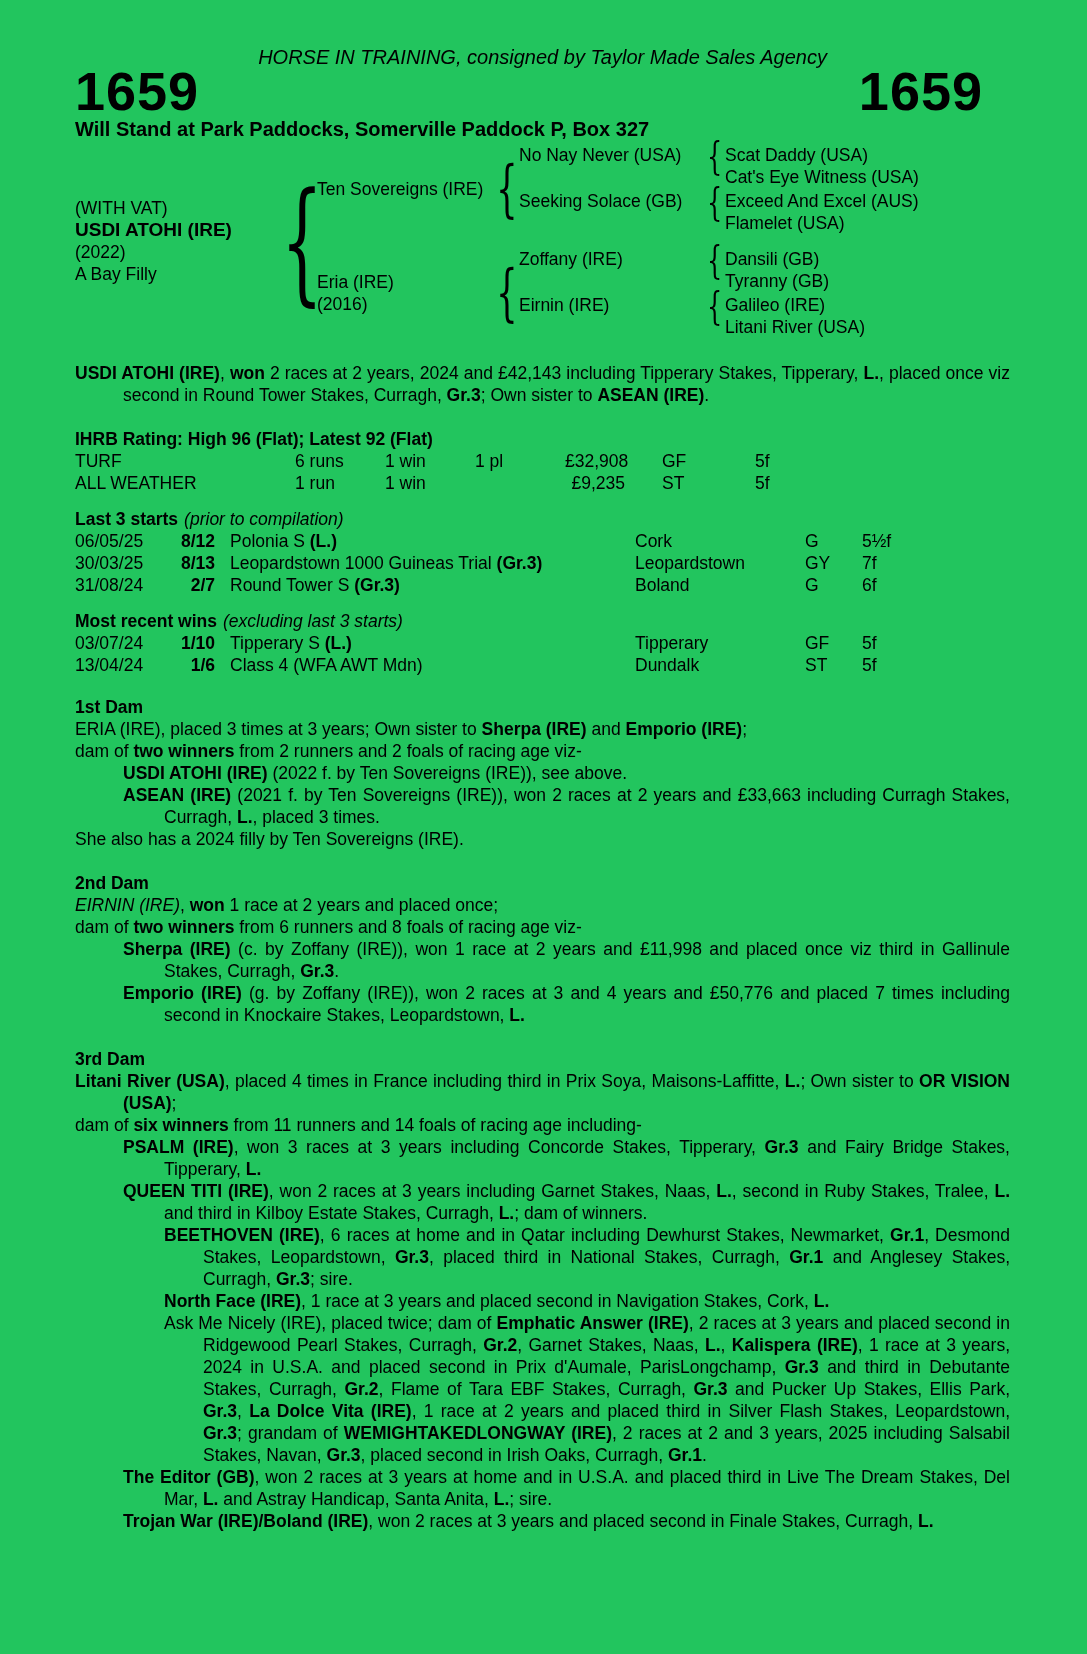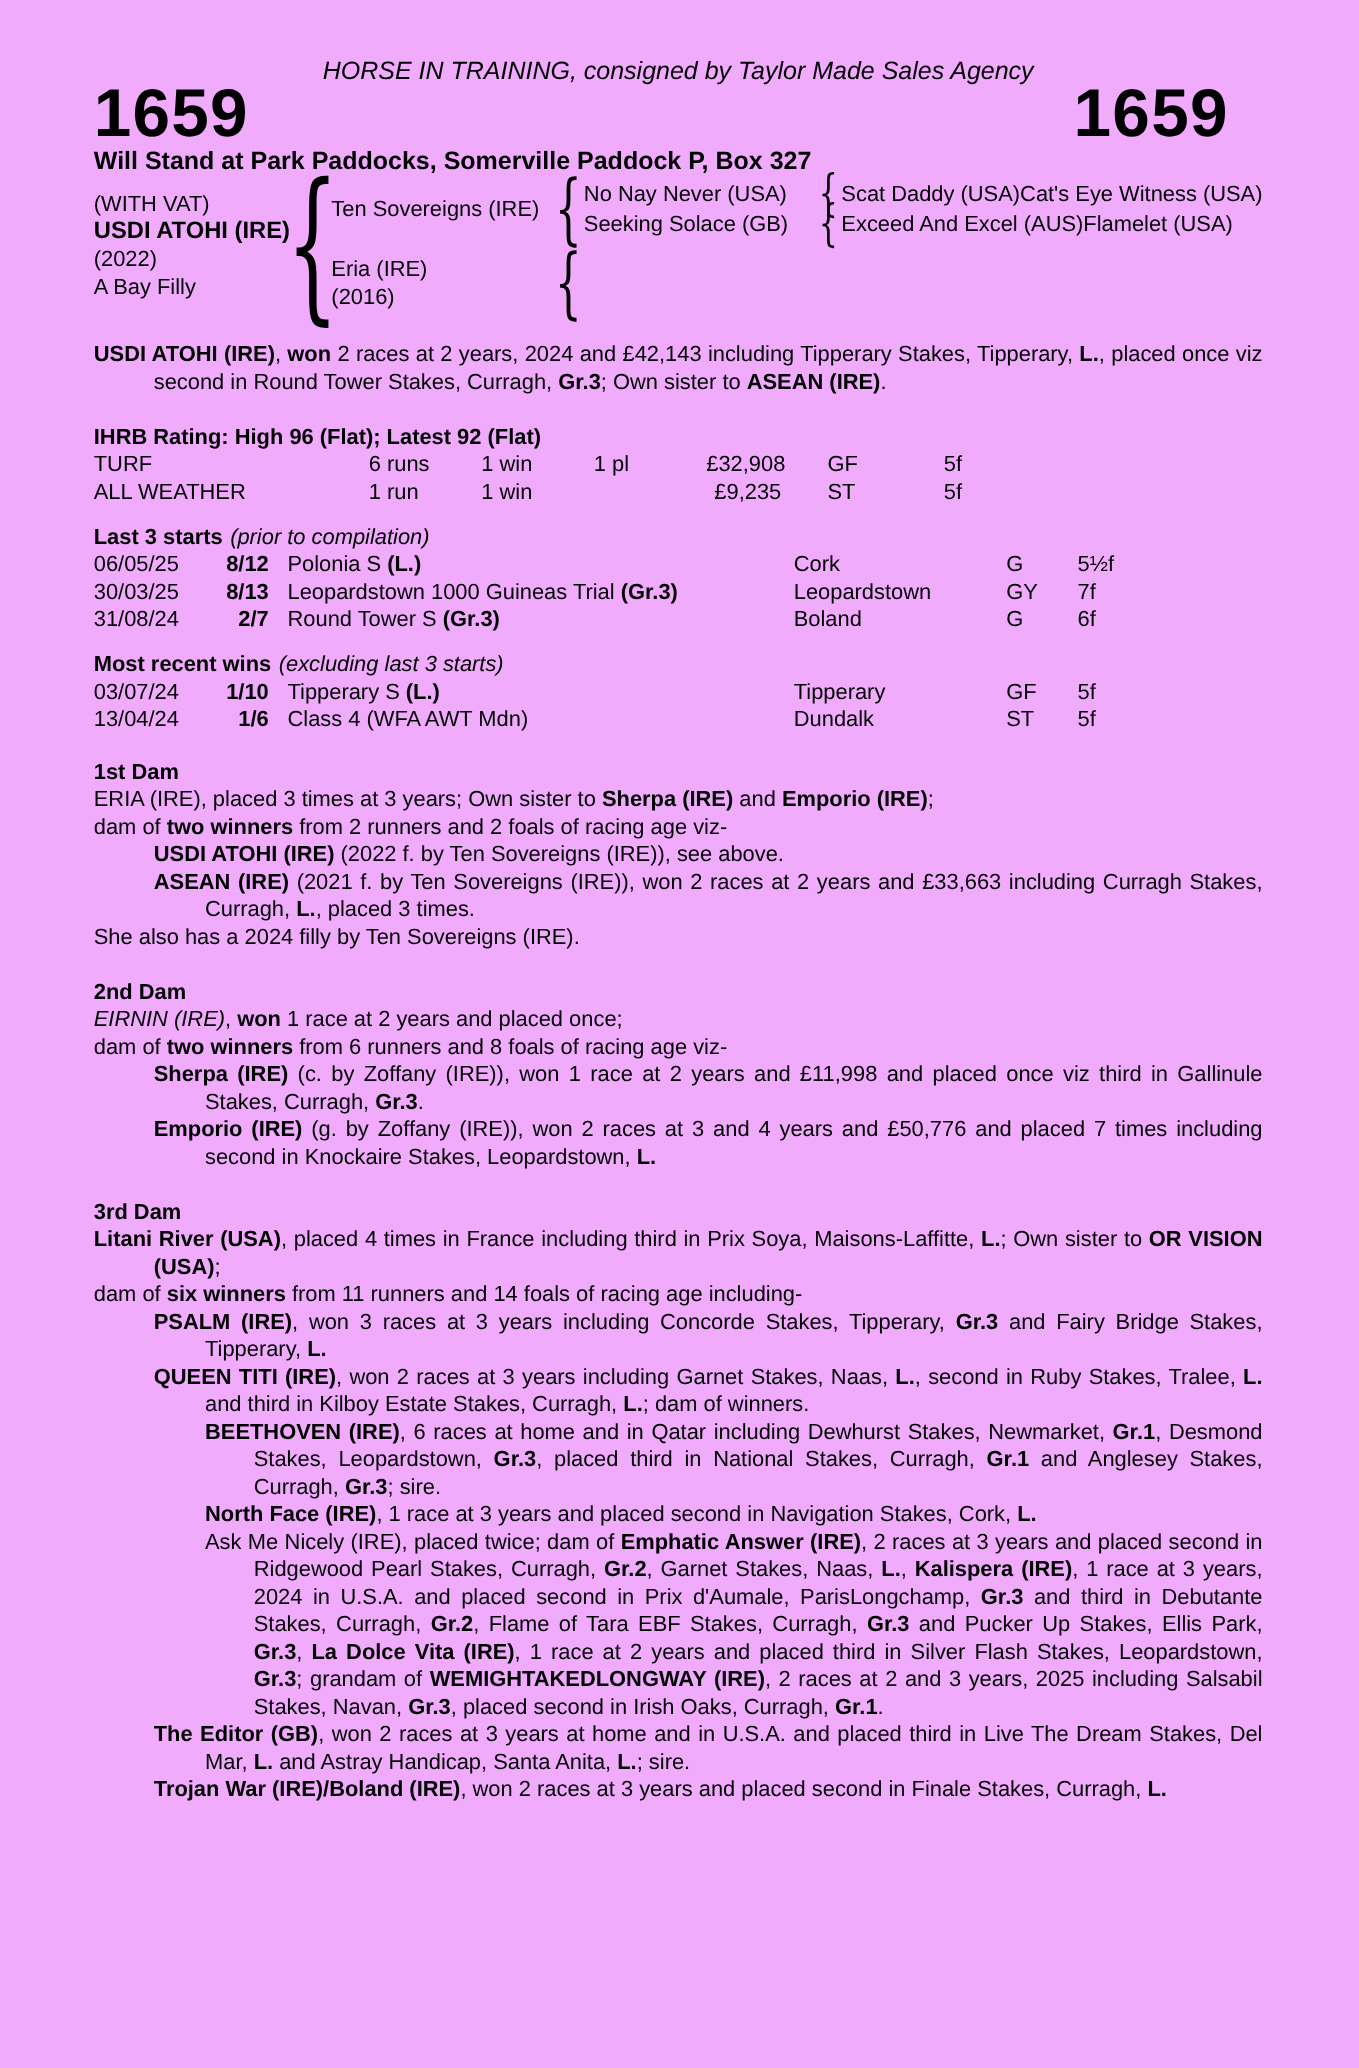--- a/index.html
+++ b/index.html
@@ -1,21 +1,21 @@
 <!DOCTYPE html>
 <html><head>
 <meta charset="utf-8">
 <style>
   html,body{margin:0;padding:0;background:#e8e8e8;}
   .page{
     position:relative;
     width:1087px;
     min-height:1654px;
     margin:0 auto;
-    background:#f0abfc;
+    background:#22c55e;
     color:#000000;
     font-family:"Liberation Sans","DejaVu Sans",sans-serif;
     font-size:17.5px;
     line-height:22px;
     box-sizing:border-box;
     padding:46px 77px 40px 75px;
   }
   .b{font-weight:bold;}
   .i{font-style:italic;}
 
@@ -28,21 +28,21 @@
   
   .pedigree{ display:flex; align-items:center; margin-top:4px; }
   .subject{ width:212px; }
   .subject .nm{ font-weight:bold; font-size:19px; }
   .halves{ display:flex; flex-direction:column; gap:14px; }
   .gen1{ display:flex; align-items:center; }
   .gen1-name{ width:178px; }
   .gen2stack{ display:flex; flex-direction:column; gap:2px; }
   .gen2{ display:flex; align-items:flex-start; }
   .gen2-name{ width:186px; }
-  .gen3stack{ display:flex; flex-direction:row; }
+  .gen3stack{ display:flex; flex-direction:column; }
   .gen3{ line-height:22px; white-space:nowrap; }
 
   .brace{ display:flex; align-items:center; justify-content:center; overflow:visible; }
   .brace::before{ content:"{"; display:block; font-family:"DejaVu Serif",serif; font-weight:normal; }
   .brace.lg{ width:30px; }
   .brace.lg::before{ font-size:132px; transform:scaleX(.5); }
   .brace.md{ width:24px; }
   .brace.md::before{ font-size:62px; transform:scaleX(.55); }
   .brace.sm{ width:20px; }
   .brace.sm::before{ font-size:40px; transform:scaleX(.6); }
@@ -112,20 +112,38 @@
           </div>
         </div>
       </div>
 
       <div class="gen1">
         <div class="gen1-name">
           <div>Eria (IRE)</div>
           <div>(2016)</div>
         </div>
         <div class="brace md"></div>
+        <div class="gen2stack">
+          <div class="gen2">
+            <div class="gen2-name">Zoffany (IRE)</div>
+            <div class="brace sm"></div>
+            <div class="gen3stack">
+              <div class="gen3">Dansili (GB)</div>
+              <div class="gen3">Tyranny (GB)</div>
+            </div>
+          </div>
+          <div class="gen2">
+            <div class="gen2-name">Eirnin (IRE)</div>
+            <div class="brace sm"></div>
+            <div class="gen3stack">
+              <div class="gen3">Galileo (IRE)</div>
+              <div class="gen3">Litani River (USA)</div>
+            </div>
+          </div>
+        </div>
       </div>
 
     </div>
   </div>
 
   <p class="para h1 summary"><span class="b">USDI ATOHI (IRE)</span><span>, </span><span class="b">won</span><span> 2 races at 2 years, 2024 and £42,143 including Tipperary Stakes, Tipperary, </span><span class="b">L.</span><span>, placed once viz second in Round Tower Stakes, Curragh, </span><span class="b">Gr.3</span><span>; Own sister to </span><span class="b">ASEAN (IRE)</span><span>.</span></p>
 
   <div class="rating">
     <div class="sec-head">IHRB Rating: High 96 (Flat); Latest 92 (Flat)</div>
     <div class="stats-grid">

